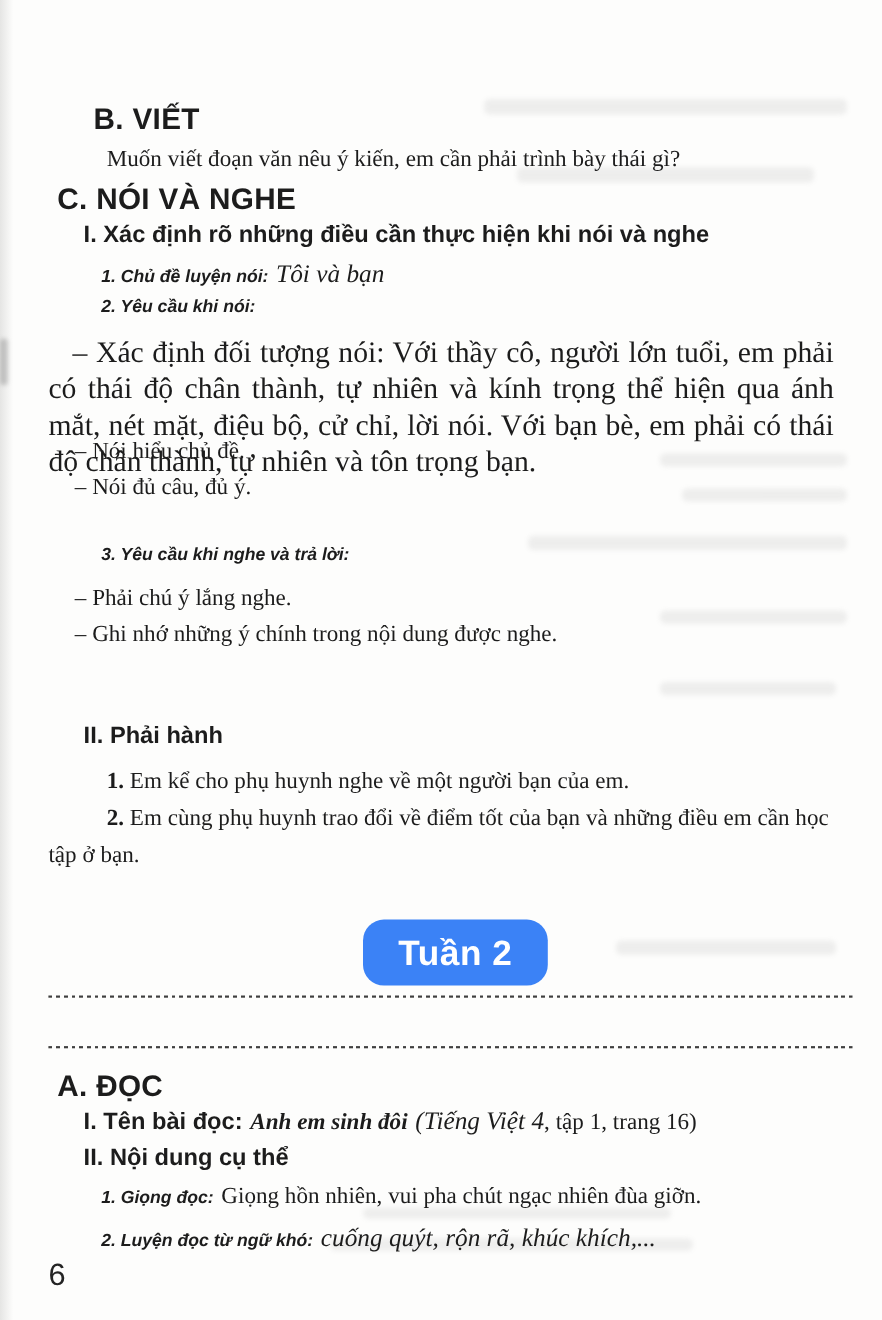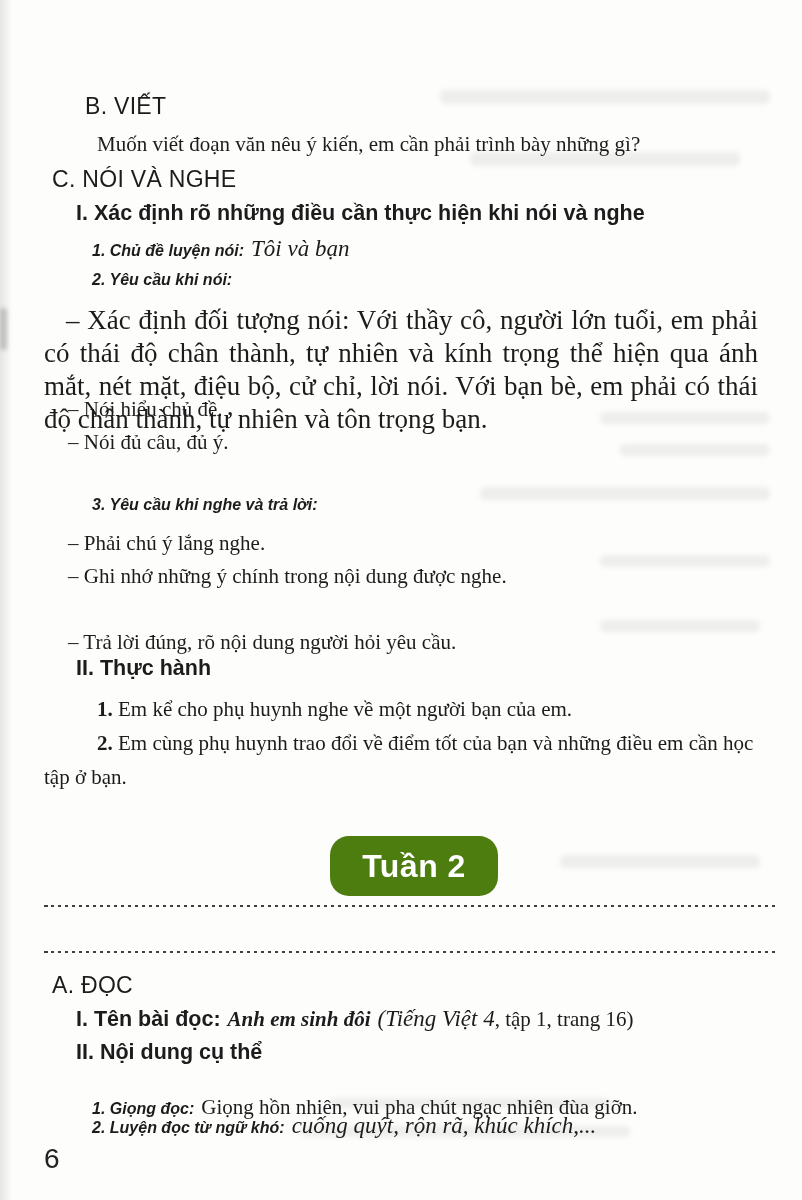--- a/index.html
+++ b/index.html
@@ -25,21 +25,21 @@
   .smudge {
     position: absolute; background: #8a8a8a; opacity: 0.13;
     filter: blur(2.5px); border-radius: 5px;
   }
 
   .line { position: absolute; white-space: nowrap; }
 
   
   .h-sans {
     font-family: "Liberation Sans", "DejaVu Sans", sans-serif;
-    font-weight: normal; font-size: 23px; letter-spacing: 0.3px;
+    font-weight: bold; font-size: 27px; letter-spacing: 0.3px;
   }
   .h-sub {
     font-family: "Liberation Sans", "DejaVu Sans", sans-serif;
     font-weight: bold; font-size: 21.5px;
   }
   .lbl-bi {
     font-family: "Liberation Sans", "DejaVu Sans", sans-serif;
     font-weight: bold; font-style: italic; font-size: 16px;
   }
   .serif-body { font-size: 21px; }
@@ -55,21 +55,21 @@
   }
   .task {
     position: absolute; left: 44px; width: 714px;
     font-size: 21px; line-height: 34px;
     text-indent: 53px; white-space: normal;
   }
 
   
   .badge {
     position: absolute; left: 330px; top: 836px; width: 168px; height: 60px;
-    background: #4d7c0f; border-radius: 19px;
+    background: #3b82f6; border-radius: 19px;
     display: flex; align-items: center; justify-content: center;
   }
   .badge span {
     color: #ffffff; font-family: "Liberation Sans", "DejaVu Sans", sans-serif;
     font-weight: bold; font-size: 32px; letter-spacing: 0.5px;
   }
 
   .dotline {
     position: absolute; left: 44px; width: 731px; height: 3px;
     background-image: repeating-linear-gradient(90deg, #3f3f3f 0 3.5px, transparent 3.5px 7px);
@@ -100,42 +100,41 @@
   <div class="smudge" style="left:600px; top:412px; width:170px; height:12px;"></div>
   <div class="smudge" style="left:620px; top:444px; width:150px; height:12px;"></div>
   <div class="smudge" style="left:480px; top:487px; width:290px; height:13px;"></div>
   <div class="smudge" style="left:600px; top:555px; width:170px; height:12px;"></div>
   <div class="smudge" style="left:600px; top:620px; width:160px; height:12px;"></div>
   <div class="smudge" style="left:560px; top:855px; width:200px; height:13px;"></div>
   <div class="smudge" style="left:330px; top:1098px; width:280px; height:10px;"></div>
   <div class="smudge" style="left:300px; top:1126px; width:330px; height:11px;"></div>
 
   <div class="line h-sans" style="left:85px; top:93px;">B. VIẾT</div>
-  <div class="line serif-body" style="left:97px; top:132px;">Muốn viết đoạn văn nêu ý kiến, em cần phải trình bày những gì?</div>
+  <div class="line serif-body" style="left:97px; top:132px;">Muốn viết đoạn văn nêu ý kiến, em cần phải trình bày thái gì?</div>
 
   <div class="line h-sans" style="left:52px; top:166px;">C. NÓI VÀ NGHE</div>
   <div class="line h-sub" style="left:76px; top:201px;text-align:center;">I. Xác định rõ những điều cần thực hiện khi nói và nghe</div>
 
   <div class="line" style="left:92px; top:236px;">
     <span class="lbl-bi">1. Chủ đề luyện nói:</span><span class="serif-italic gap">Tôi và bạn</span>
   </div>
   <div class="line lbl-bi" style="left:92px; top:271px;">2. Yêu cầu khi nói:</div>
 
   <div class="para" style="top:304px;">– Xác định đối tượng nói: Với thầy cô, người lớn tuổi, em phải có thái độ chân thành, tự nhiên và kính trọng thể hiện qua ánh mắt, nét mặt, điệu bộ, cử chỉ, lời nói. Với bạn bè, em phải có thái độ chân thành, tự nhiên và tôn trọng bạn.</div>
 
   <div class="line serif-body" style="left:68px; top:397px;">– Nói hiểu chủ đề.</div>
   <div class="line serif-body" style="left:68px; top:430px;">– Nói đủ câu, đủ ý.</div>
 
   <div class="line lbl-bi" style="left:92px; top:496px;">3. Yêu cầu khi nghe và trả lời:</div>
 
   <div class="line serif-body" style="left:68px; top:531px;">– Phải chú ý lắng nghe.</div>
   <div class="line serif-body" style="left:68px; top:564px;">– Ghi nhớ những ý chính trong nội dung được nghe.</div>
-  <div class="line serif-body" style="left:68px; top:630px;">– Trả lời đúng, rõ nội dung người hỏi yêu cầu.</div>
 
-  <div class="line h-sub" style="left:76px; top:656px;">II. Thực hành</div>
+  <div class="line h-sub" style="left:76px; top:656px;">II. Phải hành</div>
 
   <div class="task" style="top:692px;">
     <span class="serif-bold">1.</span><span class="serif-body"> Em kể cho phụ huynh nghe về một người bạn của em.</span>
   </div>
   <div class="task" style="top:726px;">
     <span class="serif-bold">2.</span><span class="serif-body"> Em cùng phụ huynh trao đổi về điểm tốt của bạn và những điều em cần học tập ở bạn.</span>
   </div>
 
   <div class="badge">
     <span>Tuần 2</span>
@@ -144,21 +143,21 @@
   <div class="dotline" style="top:950px;"></div>
 
   <div class="line h-sans" style="left:52px; top:972px;">A. ĐỌC</div>
 
   <div class="line" style="left:76px; top:1006px;">
     <span class="h-sub">I. Tên bài đọc:</span><span class="serif-bold-italic gap">Anh em sinh đôi</span><span class="serif-italic gap">(Tiếng Việt 4</span><span class="serif-body">, tập 1, trang 16)</span>
   </div>
 
   <div class="line h-sub" style="left:76px; top:1040px;">II. Nội dung cụ thể</div>
 
-  <div class="line" style="left:92px; top:1075px;margin-top:20px;">
+  <div class="line" style="left:92px; top:1075px;">
     <span class="lbl-bi">1. Giọng đọc:</span><span class="serif-body gap">Giọng hồn nhiên, vui pha chút ngạc nhiên đùa giỡn.</span>
   </div>
 
   <div class="line" style="left:92px; top:1113px;">
     <span class="lbl-bi">2. Luyện đọc từ ngữ khó:</span><span class="serif-italic gap">cuống quýt, rộn rã, khúc khích,...</span>
   </div>
 
   <div class="page-num">6</div>
 
 </div>

